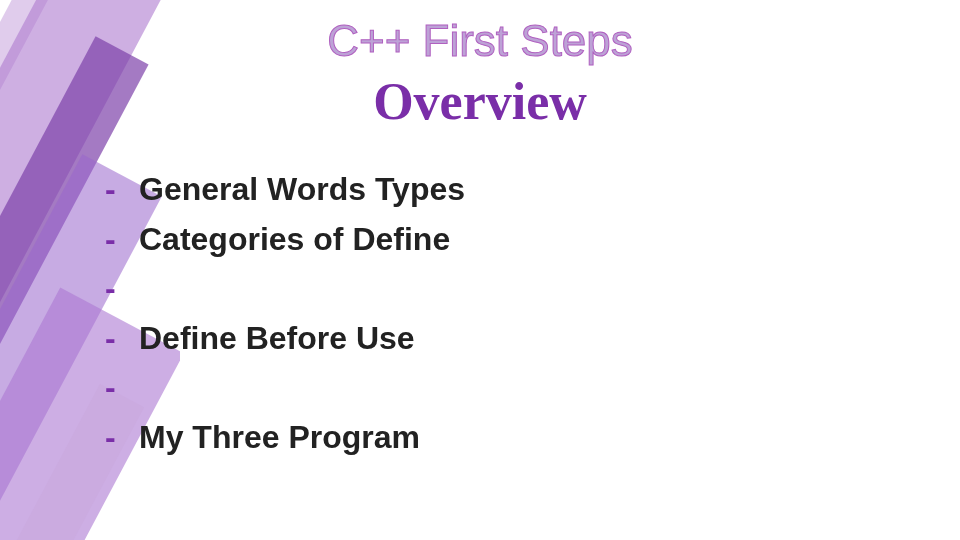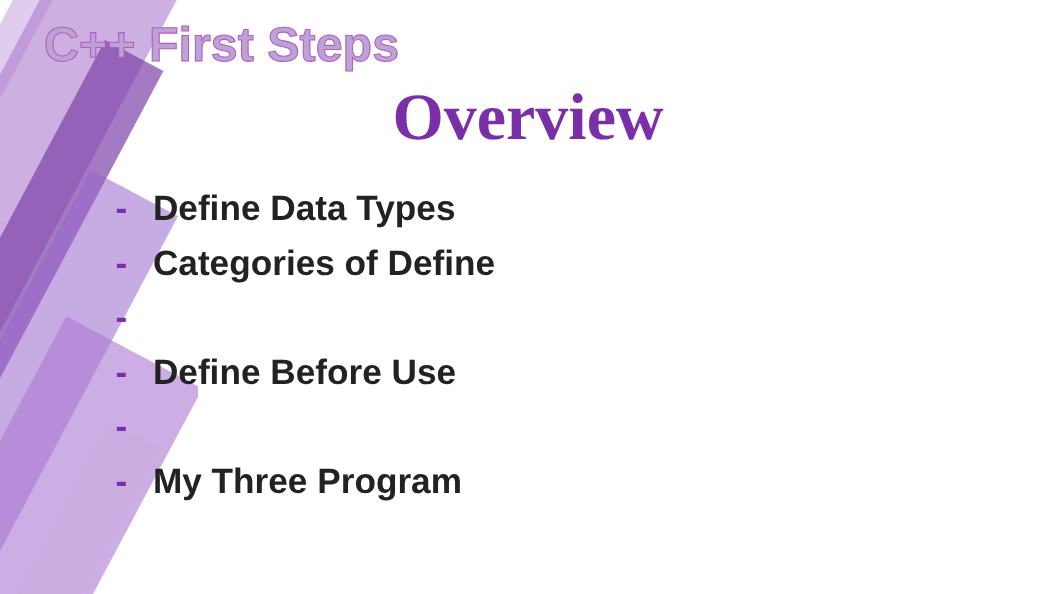--- a/index.html
+++ b/index.html
@@ -12,31 +12,31 @@
     .b1 { top: 40px;  height: 32px; background: rgba(208,176,226,0.65); }
     .b2 { top: 130px; height: 110px; background: rgba(174,122,206,0.60); }
     .b3 { top: 250px; height: 60px;  background: rgba(126, 65,170,0.70); }
     .b4 { top: 360px; height: 90px;  background: rgba(153,102,204,0.55); }
     .b5 { top: 480px; height: 140px; background: rgba(172,120,210,0.60); }
     .b6 { top: 600px; height: 50px;  background: rgba(202,168,222,0.60); }
 
     
     .title {
       position: absolute; left: 0; right: 0; top: 16px;
+      text-align: center;
       font-family: "Trebuchet MS","Segoe UI",Verdana,sans-serif;
-      font-size: 44px; font-weight: 700;
+      font-size: 44px; font-weight: 400;
       color: #bda2d6;                 
-      padding-left: 40px;
       -webkit-text-stroke: 1px #b060c0;
     }
     .subtitle {
       position: absolute; left: 0; right: 0; top: 72px;
       text-align: center;
       font-family: "Comic Sans MS","Trebuchet MS",cursive;
-      font-size: 60px; color: #7a2ea8;
+      font-size: 52px; color: #7a2ea8;
     }
     .list {
       position: absolute; left: 105px; top: 165px;
       font-family: Verdana,Geneva,sans-serif;
       font-size: 32px; font-weight: 700; color: #222;
       line-height: 1.55;
     }
     .list .row { display: flex; align-items: baseline; }
     .dash { color: #7a2ea8; width: 34px; display: inline-block; }
   </style>
@@ -51,21 +51,21 @@
   <div class="bar b5"></div>
   <div class="bar b6"></div>
 </div>
 
 <h1 class="title">C++ First Steps</h1>
 <h2 class="subtitle">Overview</h2>
 
 <div class="list">
   <div class="row">
     <span class="dash">-</span>
-    <span>Define Data Types</span>
+    <span>General Words Types</span>
   </div>
   <div class="row">
     <span class="dash">-</span>
     <span>Categories of Define</span>
   </div>
   <div class="row">
     <span class="dash">-</span>
   </div>
   <div class="row">
     <span class="dash">-</span>

